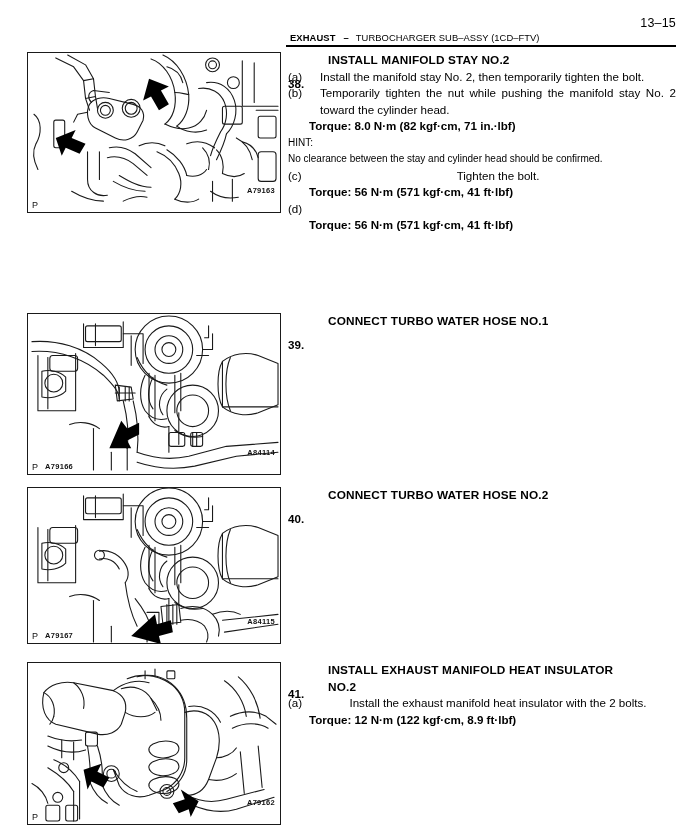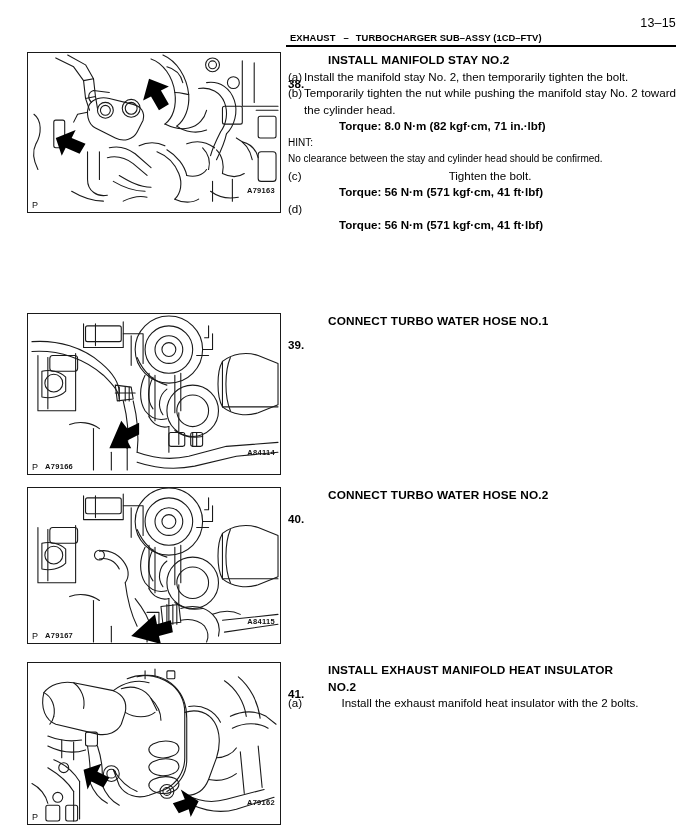--- a/index.html
+++ b/index.html
@@ -41,21 +41,21 @@
     white-space: nowrap;
     font-size: 9.4px;
     font-weight: bold;
     letter-spacing: 0.1px;
   }
   #header-line .hdr-sep {
     font-weight: bold;
     padding: 0 7px 0 8px;
   }
   #header-line .hdr-sub {
-    font-weight: bold;
+    font-weight: normal;
     letter-spacing: 0.05px;
   }
   #header-rule {
     position: absolute;
     left: 286px;
     top: 45px;
     width: 390px;
     height: 2px;
     background: #000;
   }
@@ -111,21 +111,21 @@
   .step-num {
     position: absolute;
     left: 0;
     top: 0;
     width: 38px;
     font-size: 11.6px;
     line-height: 16.5px;
   }
   .step-num.bold { font-weight: bold; margin-top: 24px; }
   .step-text {
-    margin-left: 16px;
+    margin-left: 32px;
     font-size: 11.6px;
     line-height: 16.5px;
     text-align: justify;
     text-justify: inter-word;
   }
   .step-text.nojustify { text-align: center; }
   .step-title {
     margin-left: 40px;
     font-size: 11.8px;
     line-height: 16.5px;
@@ -138,21 +138,21 @@
   }
   .full-text {
     margin-left: 0;
     font-size: 10px;
     line-height: 16.5px;
     text-align: justify;
     text-justify: inter-word;
   }
   .full-text.nojustify { text-align: left; }
   .torque-line {
-    margin-left: 51px;
+    margin-left: 21px;
     font-size: 11.6px;
     line-height: 16.5px;
     font-weight: bold;
   }
 
   #block-39 { position: absolute; left: 288px; top: 313px; width: 388px; }
   #block-40 { position: absolute; left: 288px; top: 487px; width: 388px; }
   #block-41 { position: absolute; left: 288px; top: 662px; width: 388px; }
   #block-38 { position: absolute; left: 288px; top: 52px;  width: 388px; }
 </style>
@@ -514,13 +514,14 @@
   <div class="step-row">
     <span class="step-num bold">41.</span>
     <div class="step-title justify">INSTALL  EXHAUST  MANIFOLD  HEAT  INSULATOR</div>
   </div>
   <div class="step-title">NO.2</div>
 
   <div class="step-row">
     <span class="step-num">(a)</span>
     <div class="step-text nojustify">Install the exhaust manifold heat insulator with the 2 bolts.</div>
   </div>
+  <div class="torque-line">Torque: 12 N·m (122 kgf·cm, 8.9 ft·lbf)</div>
 </div>
 
 </body></html>

